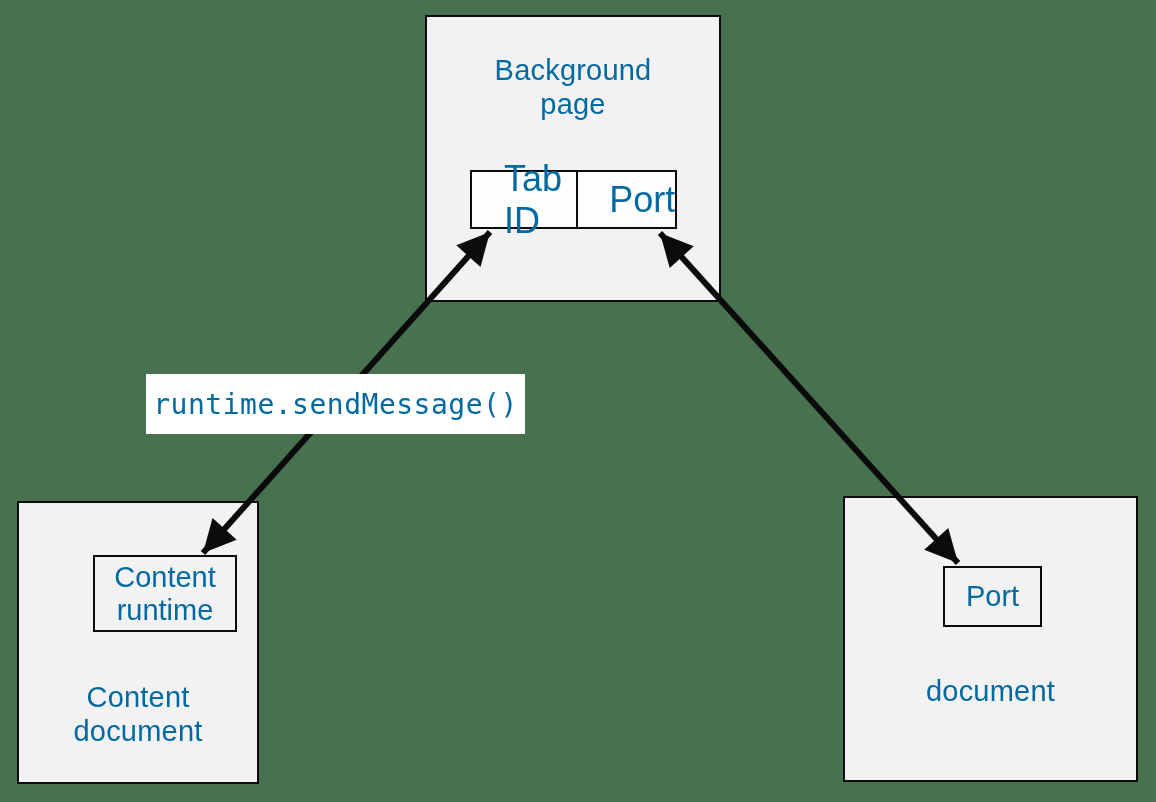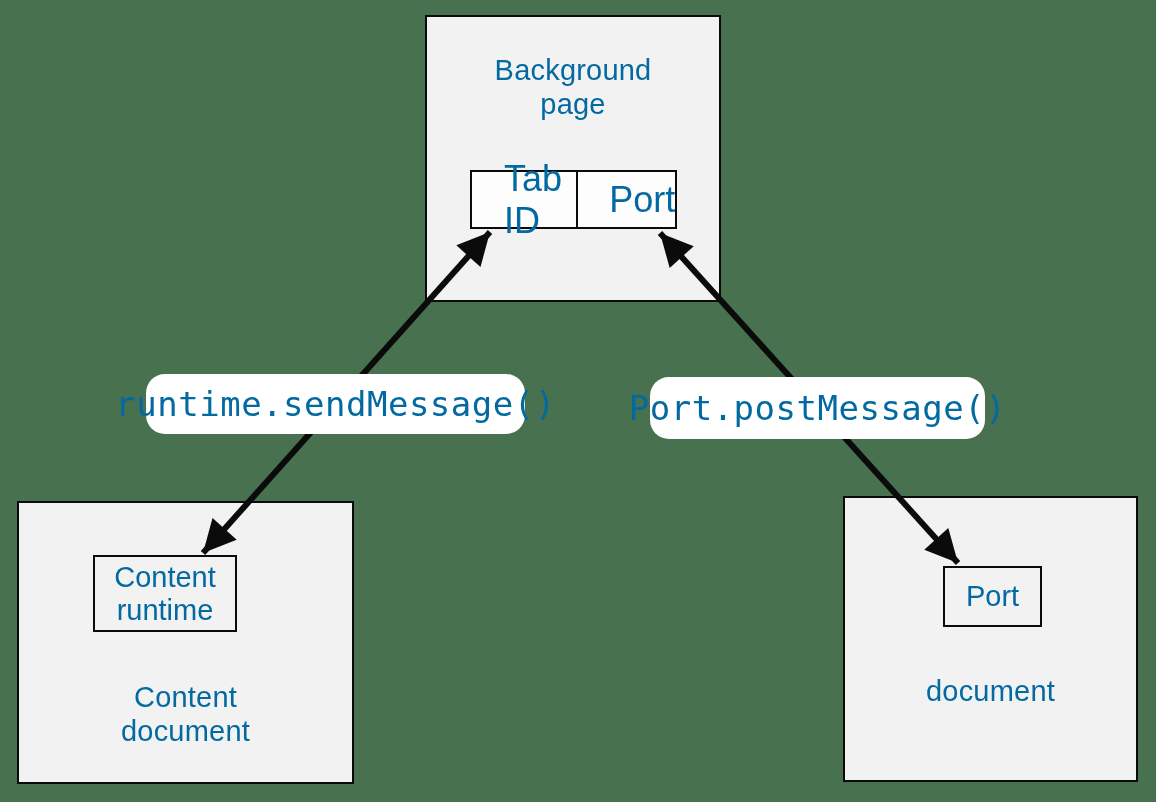--- a/index.html
+++ b/index.html
@@ -69,31 +69,30 @@
     pointer-events: none;
   }
   .edge-label {
     position: absolute;
     z-index: 3;
     background: #ffffff;
     display: flex;
     align-items: center;
     justify-content: center;
     font-family: "DejaVu Sans Mono", "Liberation Mono", monospace;
-    font-size: 34px;
+    font-size: 28px;
     letter-spacing: 0.5px;
     white-space: nowrap;
-    border-radius: 19px;
   }
   
   #background-page-box { left: 425px; top: 15px; width: 296px; height: 287px; }
   #background-page-title { top: 36px; }
   #tab-port-table { left: 43px; top: 153px; width: 207px; height: 59px; }
 
-  #content-document-box { left: 17px; top: 501px; width: 337px; height: 283px; }
+  #content-document-box { left: 17px; top: 501px; width: 242px; height: 283px; }
   #content-script-box { left: 74px; top: 52px; width: 144px; height: 77px; }
   #content-document-title { top: 177px; }
 
   #devtools-document-box { left: 843px; top: 496px; width: 295px; height: 286px; }
   #devtools-port-box { left: 98px; top: 68px; width: 99px; height: 61px; }
   #devtools-document-title { top: 176px; }
 
   #left-edge-label { left: 146px; top: 374px; width: 379px; height: 60px; }
   #right-edge-label { left: 650px; top: 377px; width: 335px; height: 62px; }
 </style>
@@ -137,15 +136,14 @@
     <defs>
       <marker id="ah" viewBox="0 0 10 10" refX="10" refY="5" markerWidth="7.2" markerHeight="5.4" orient="auto-start-reverse">
         <path d="M 0 0 L 10 5 L 0 10 z" fill="#0b0b0b"></path>
       </marker>
     </defs>
     <line x1="490" y1="232" x2="203" y2="553" stroke="#0b0b0b" stroke-width="6" marker-start="url(#ah)" marker-end="url(#ah)"></line>
     <line x1="660" y1="233" x2="958" y2="563" stroke="#0b0b0b" stroke-width="6" marker-start="url(#ah)" marker-end="url(#ah)"></line>
   </svg>
 
   <div class="edge-label" id="left-edge-label">runtime.sendMessage()</div>
-  <div class="edge-label" id="right-edge-label">Port.postMessage()</div>
 
 </div>
 
 </body></html>

